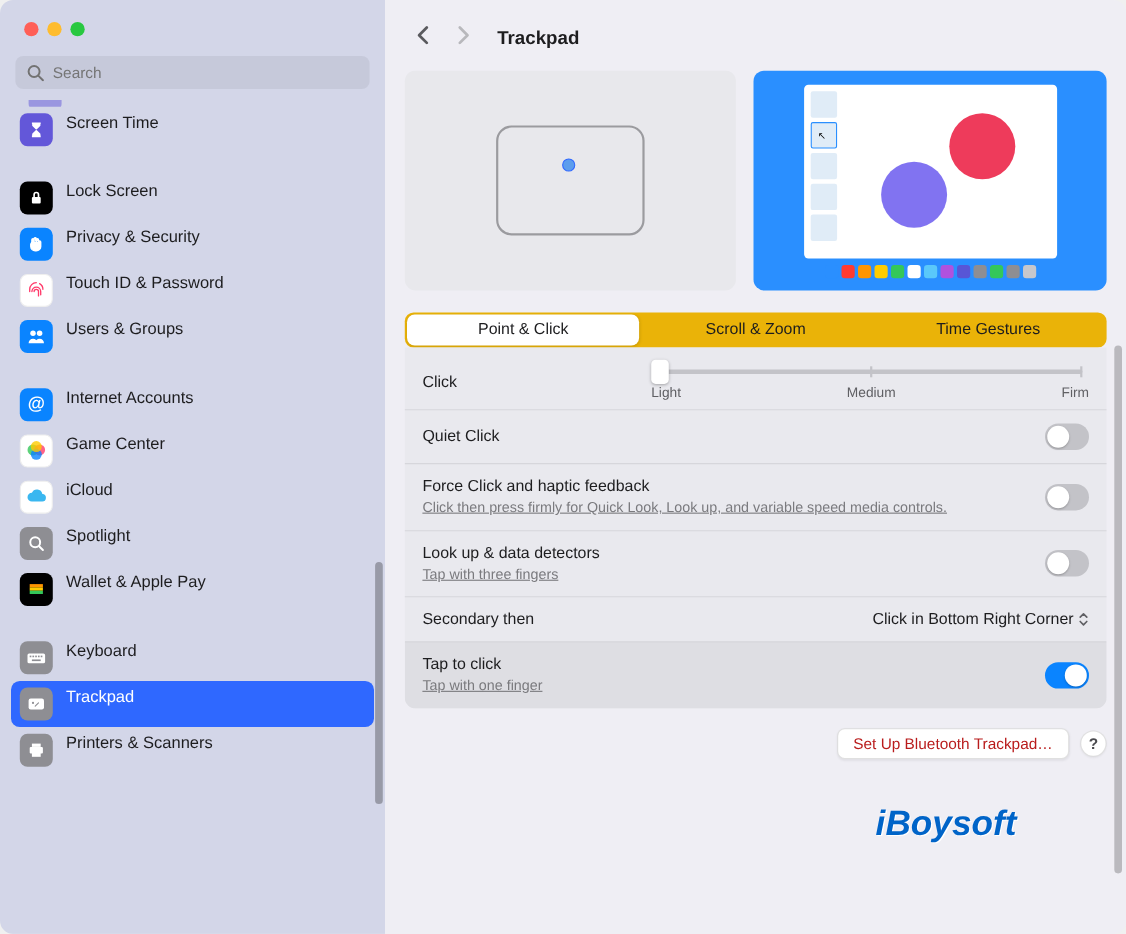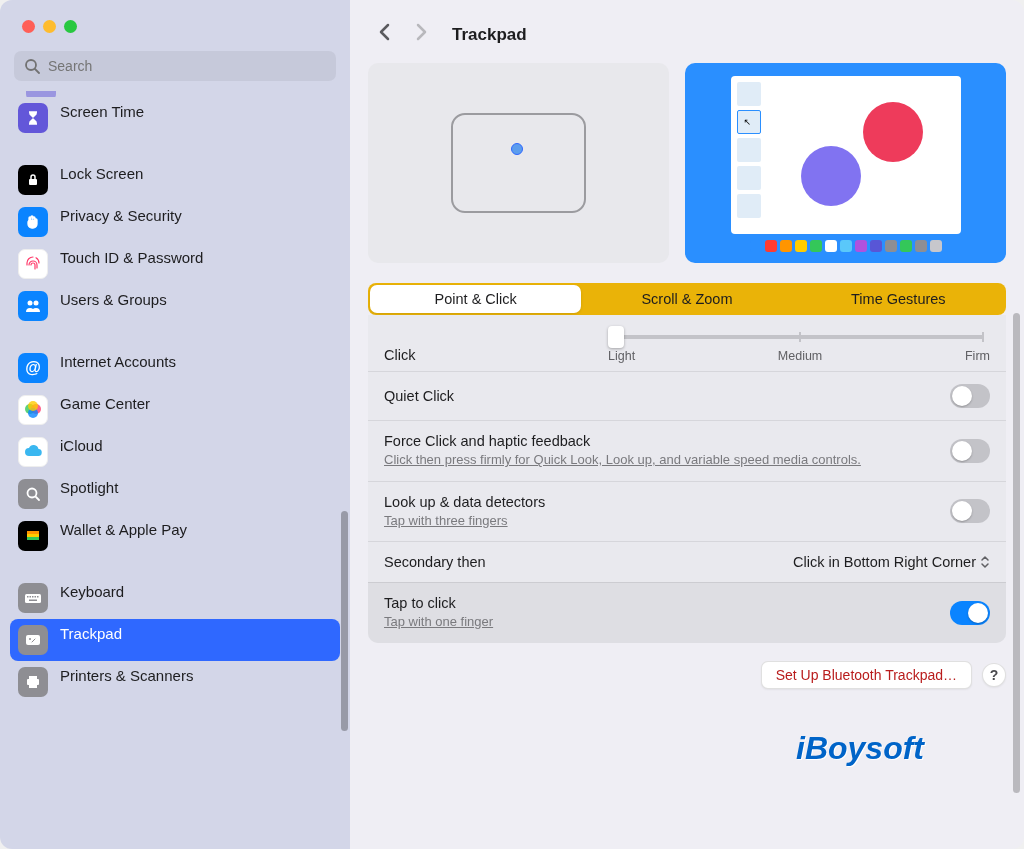--- a/index.html
+++ b/index.html
@@ -78,21 +78,21 @@
 
 
 .settings-panel { margin: 0 18px; background: #e9e9ee; border-radius: 0 0 10px 10px; border-top: none; position: relative; }
 .settings-section { padding: 12px 16px; border-top: 1px solid rgba(0,0,0,0.08); display: flex; align-items: center; justify-content: space-between; gap: 16px; }
 .settings-section:first-child { border-top: none; }
 .settings-section .left { flex: 1; }
 .settings-section .title { font-size: 14.5px; color: #1d1d1f; }
 .settings-section .sub { font-size: 13px; color: #7a7a7e; margin-top: 2px; line-height: 1.35; text-decoration: underline; }
 .settings-section.tap { background: #dedee3; border-radius: 0 0 10px 10px; }
 
-.slider-row { display: flex; align-items: flex-end; padding: 12px 16px 8px; gap: 24px; }
+.slider-row { display: flex; align-items: center; padding: 12px 16px 8px; gap: 8px; }
 .slider-label { font-size: 14.5px; color: #1d1d1f; width: 200px; padding-top: 4px; }
 .slider-container { flex: 1; }
 .slider-track { height: 4px; background: #c3c3c8; border-radius: 2px; position: relative; margin: 8px 6px 0; }
 .slider-tick { position: absolute; width: 2px; height: 10px; background: #c3c3c8; top: -3px; }
 .slider-tick.t1 { left: 0; }
 .slider-tick.t2 { left: 50%; }
 .slider-tick.t3 { right: 0; }
 .slider-thumb { position: absolute; left: -6px; top: -9px; width: 16px; height: 22px; background: #fff; border-radius: 4px; box-shadow: 0 1px 3px rgba(0,0,0,0.3); }
 .slider-labels { display: flex; justify-content: space-between; font-size: 12.5px; color: #606064; margin-top: 10px; padding: 0 0px; }
 

